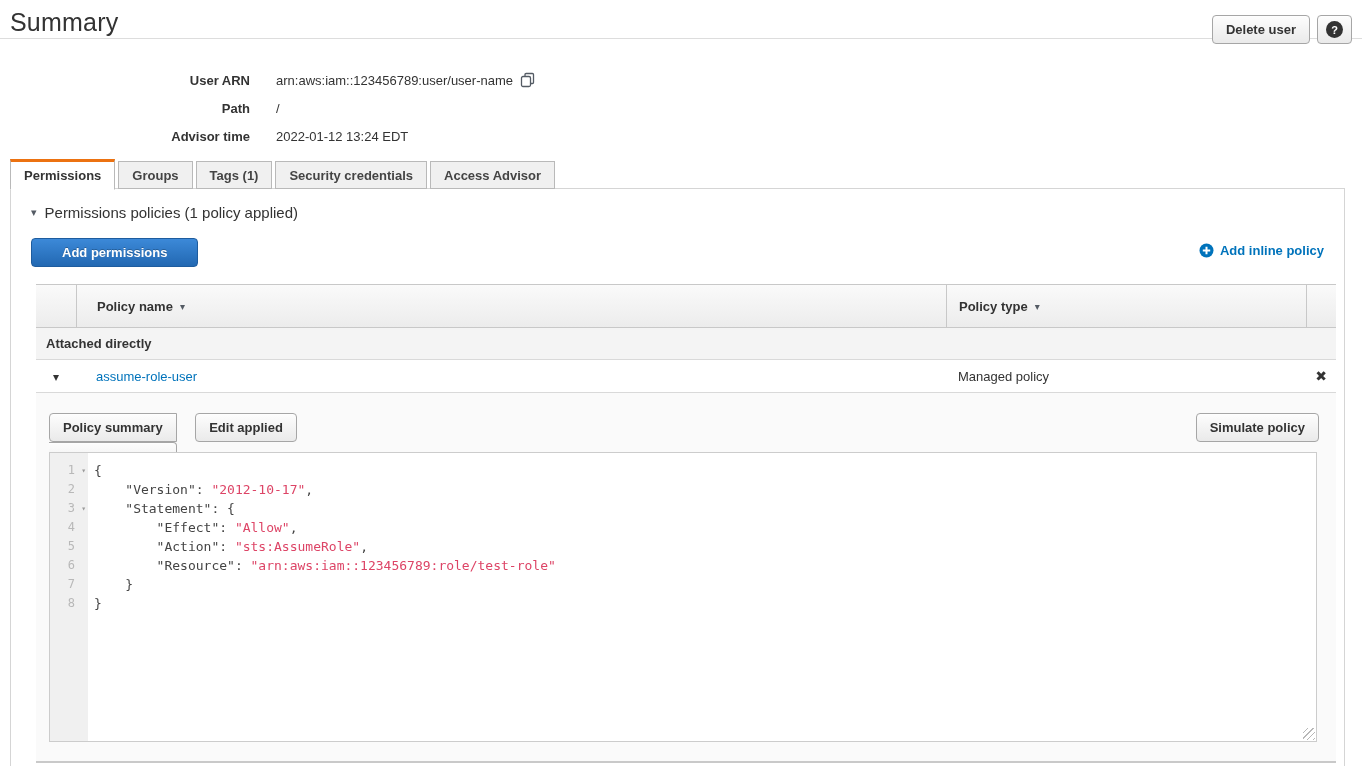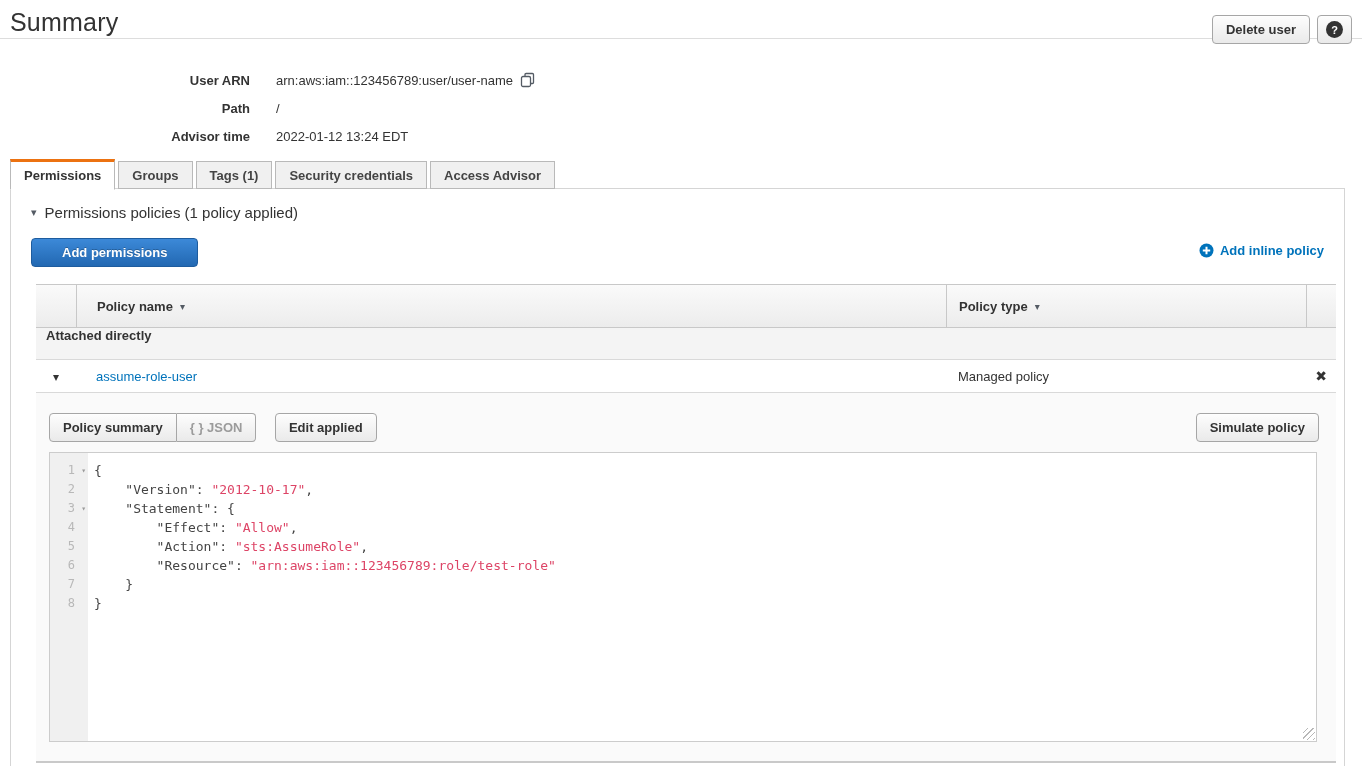--- a/index.html
+++ b/index.html
@@ -58,35 +58,35 @@
   
   .policy-table { position:absolute; top:95px; left:25px; width:1300px; border-bottom:2px solid #c9c9c9; }
   .thead { display:flex; height:44px; background:linear-gradient(#fafafa,#ececec);
     border-top:1px solid #c8c8c8; border-bottom:1px solid #c8c8c8; align-items:stretch; font-size:13px; font-weight:bold; }
   .th { display:flex; align-items:center; }
   .th-caret { font-size:10px; color:#545b64; margin-left:7px; }
   .col-expand { width:40px; }
   .col-name { flex:1; border-left:1px solid #c8c8c8; padding-left:20px; }
   .col-type { width:360px; border-left:1px solid #c8c8c8; padding-left:12px; }
   .col-x { width:30px; border-left:1px solid #c8c8c8; }
-  .group-row { height:32px; display:flex; background:#f4f4f4;
+  .group-row { height:32px; display:flex; align-items:center; background:#f4f4f4;
     border-bottom:1px solid #d9d9d9; font-size:13px; font-weight:bold; padding-left:10px; }
   .policy-row { height:33px; display:flex; align-items:center; background:#fff; border-bottom:1px solid #d9d9d9; font-size:13px; }
   .policy-row .expand-cell { width:40px; text-align:center; }
   .expand-caret { font-size:12px; color:#333; cursor:pointer; }
   .policy-row .name-cell { flex:1; padding-left:20px; }
   .policy-link { color:#0073bb; text-decoration:none; cursor:pointer; }
   .policy-row .type-cell { width:360px; padding-left:12px; color:#333; }
   .policy-row .x-cell { width:30px; text-align:center; }
   .remove-x { font-size:14px; color:#333; cursor:pointer; font-weight:bold; }
 
   
   .detail-row { position:relative; background:#fafafa; height:368px; }
   .detail-toolbar { position:absolute; top:20px; left:13px; right:17px; height:27px; }
-  .seg-group { display:inline-flex; vertical-align:top; }
+  .seg-group { display:inline-flex; vertical-align:top;flex-direction:column; }
   .seg-group .btn-gray:first-child { border-radius:4px 0 0 4px; }
   .seg-group .btn-gray:last-child { border-radius:0 4px 4px 0; border-left:none; }
   .btn-json { color:#9b9b9b; }
   .btn-edit { margin-left:14px; }
   .btn-simulate { position:absolute; right:0; top:0; }
 
   
   .editor { position:absolute; top:59px; left:13px; width:1268px; height:290px;
     border:1px solid #ccc; background:#fff; overflow:hidden; }
   .gutter { position:absolute; left:0; top:0; bottom:0; width:38px; background:#f0f0f0; padding-top:8px; }

